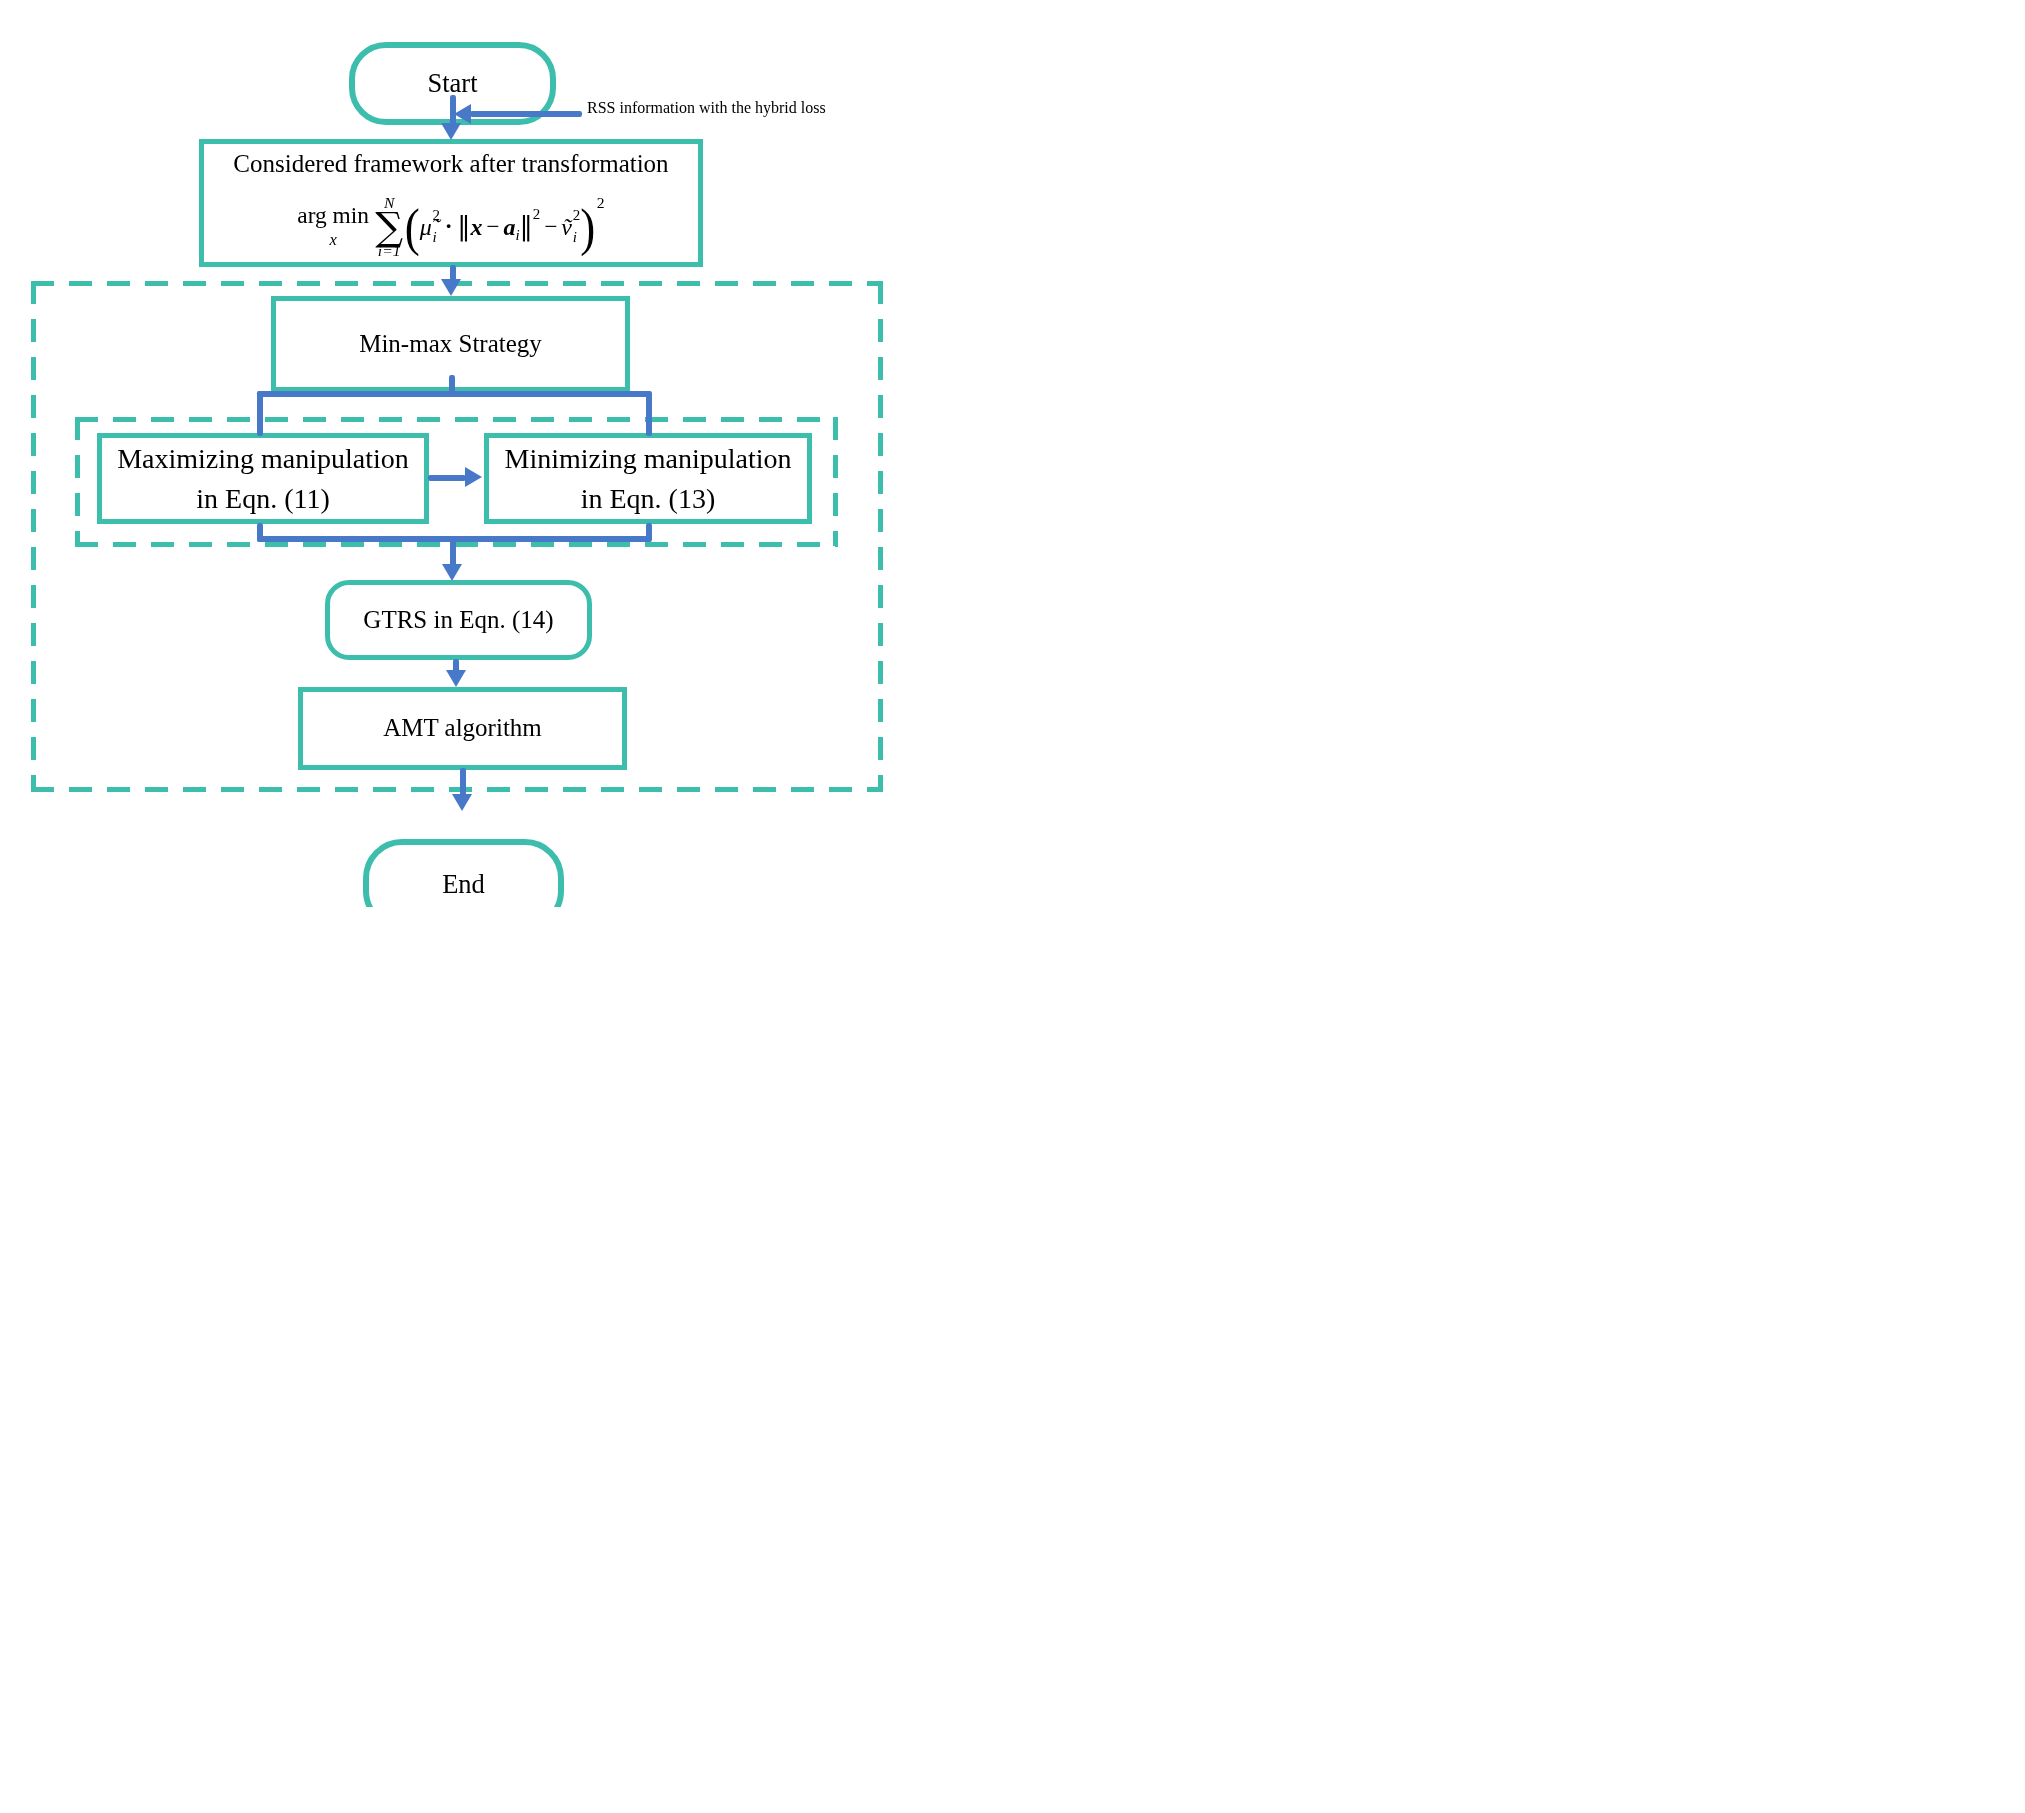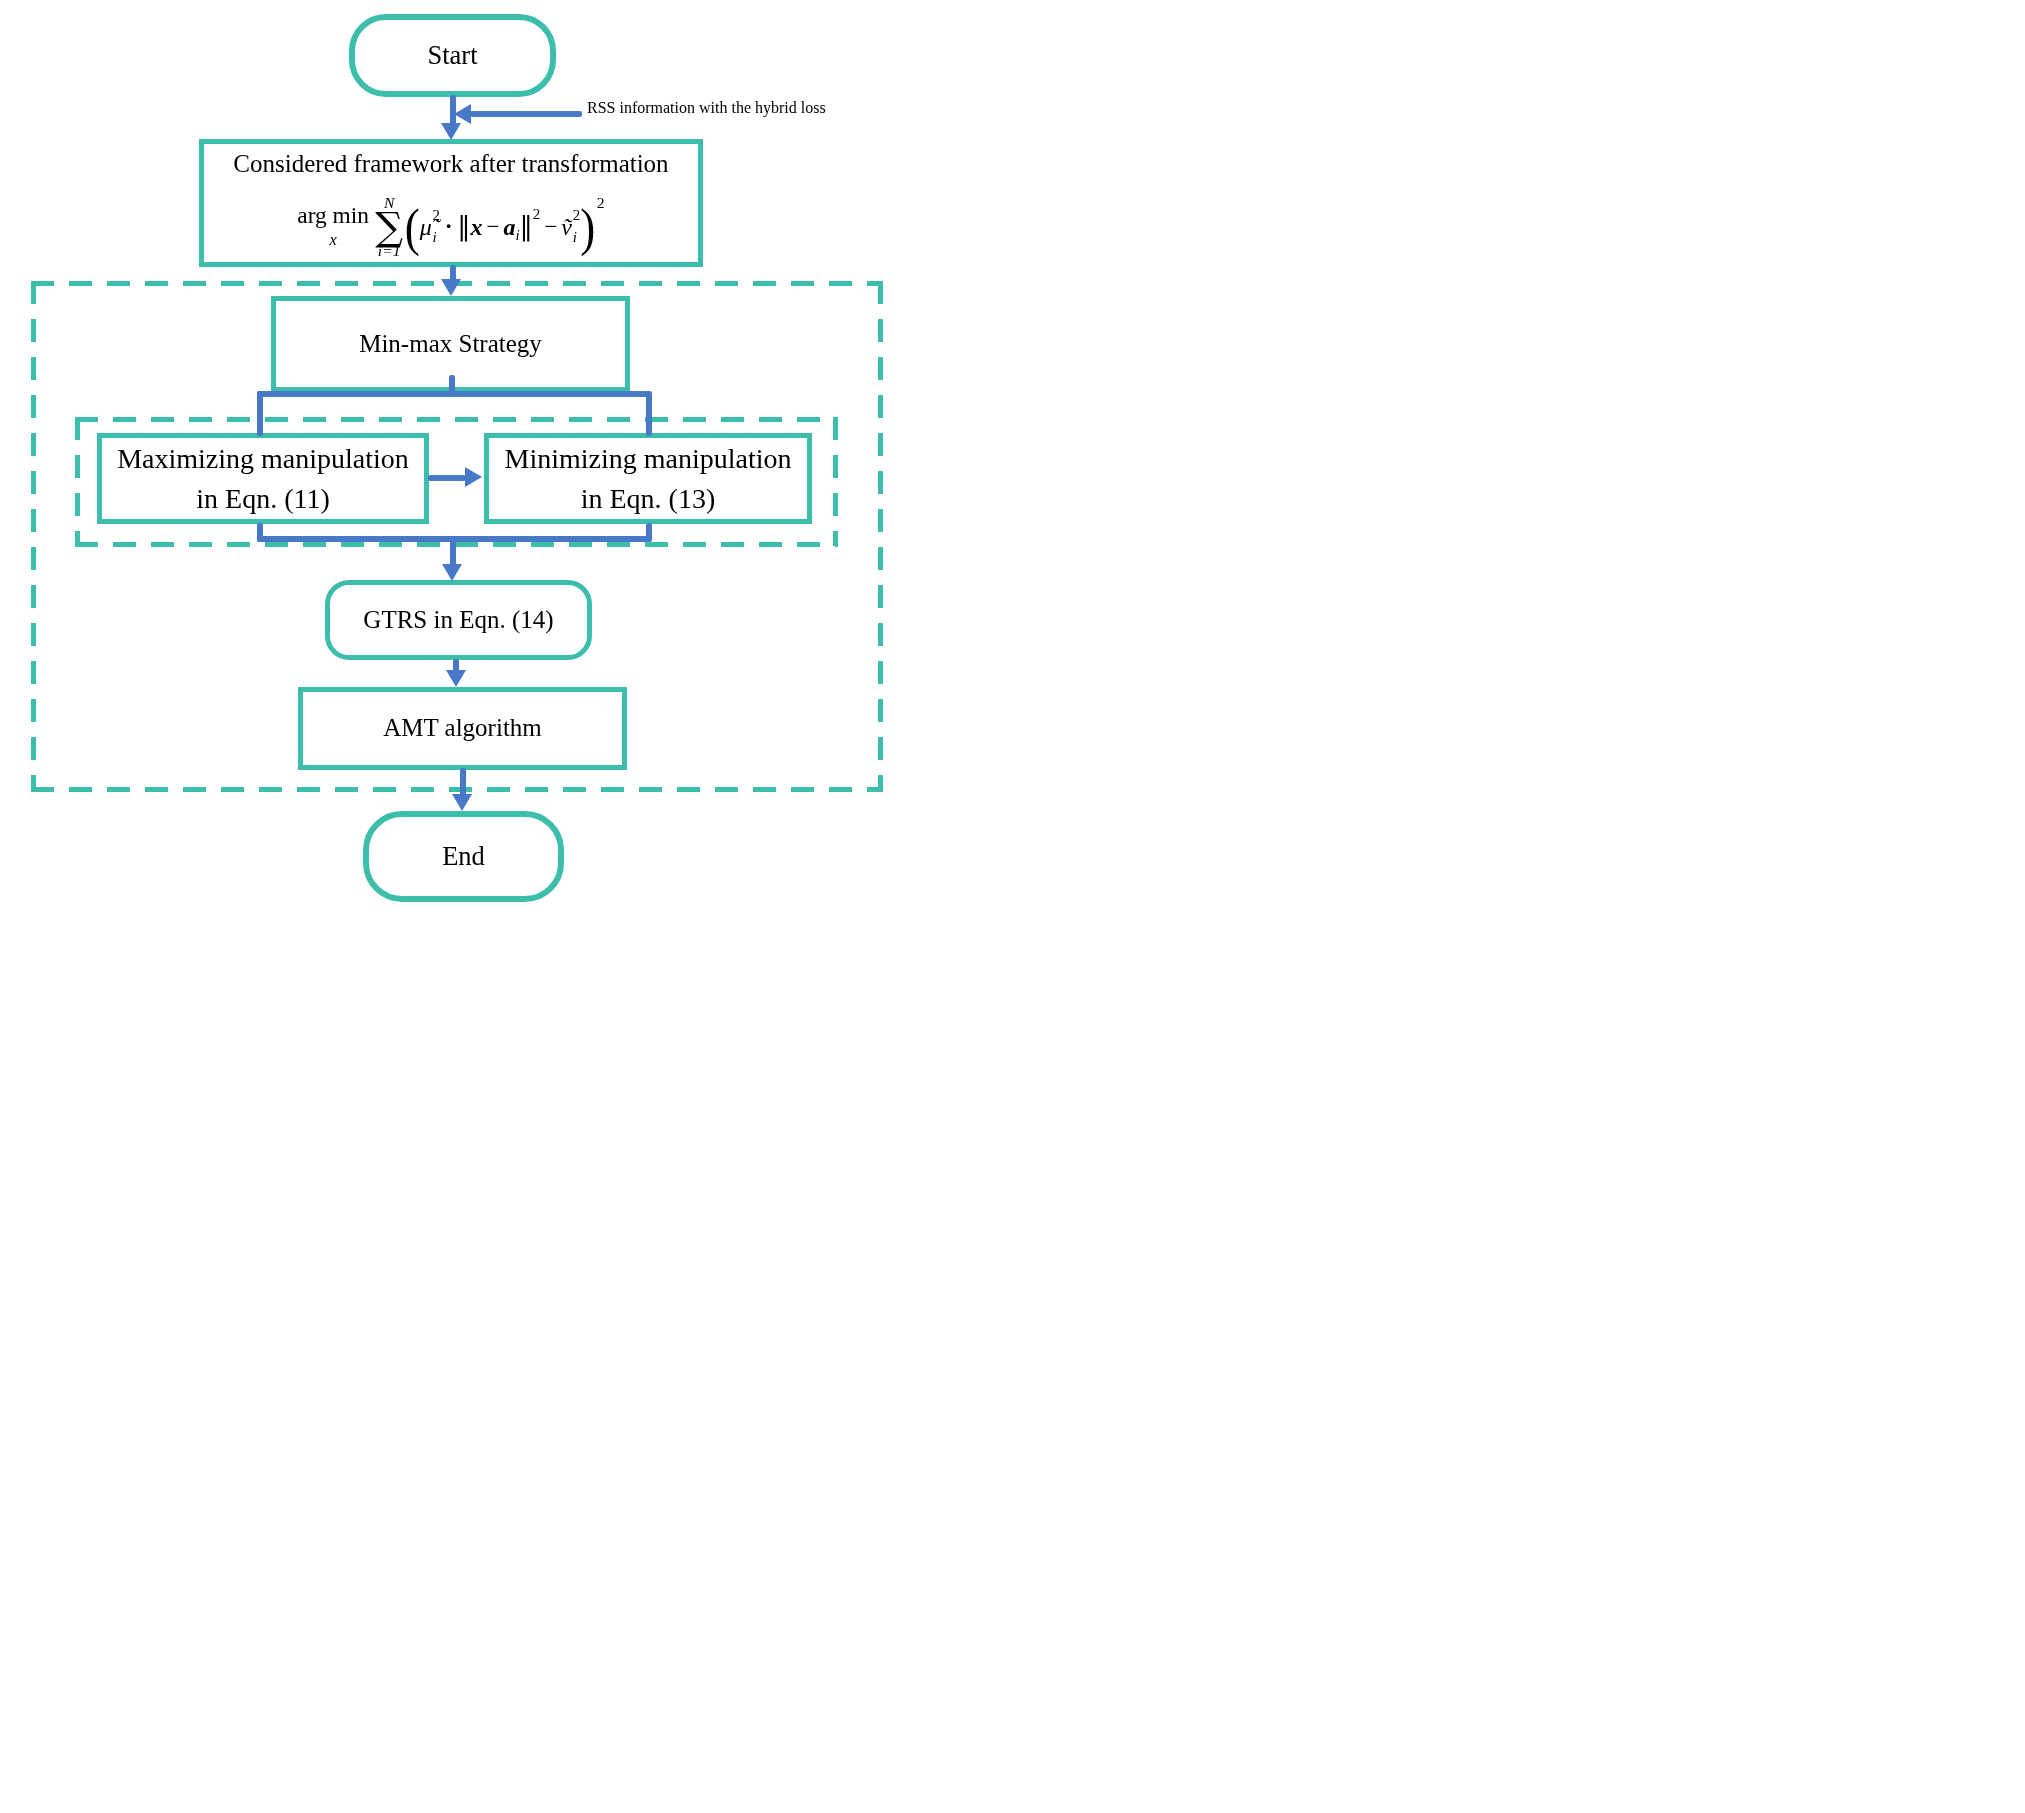--- a/index.html
+++ b/index.html
@@ -22,21 +22,21 @@
   .node{
     position:absolute;
     border:5.5px solid var(--teal);
     background:#ffffff;
     display:flex;flex-direction:column;
     align-items:center;justify-content:center;
     text-align:center;
     z-index:2;
     line-height:1.45;
   }
-  .terminator{border-width:6.2px;}
+  .terminator{border-width:6.2px;margin-top:28px;}
   .node .lbl{font-size:25px;}
   .terminator .lbl{font-size:26.5px;}
 
   #start{left:349px;top:14px;width:207px;height:83px;border-radius:37px;}
   #framework{left:199px;top:139px;width:504px;height:128px;justify-content:center;gap:12px;}
   #minmax{left:271px;top:296px;width:359px;height:96px;}
   #maximizing{left:97px;top:433px;width:332px;height:91px;}
   #minimizing{left:484px;top:433px;width:328px;height:91px;}
   #gtrs{left:325px;top:580px;width:267px;height:80px;border-radius:24px;}
   #amt{left:298px;top:687px;width:329px;height:83px;}

